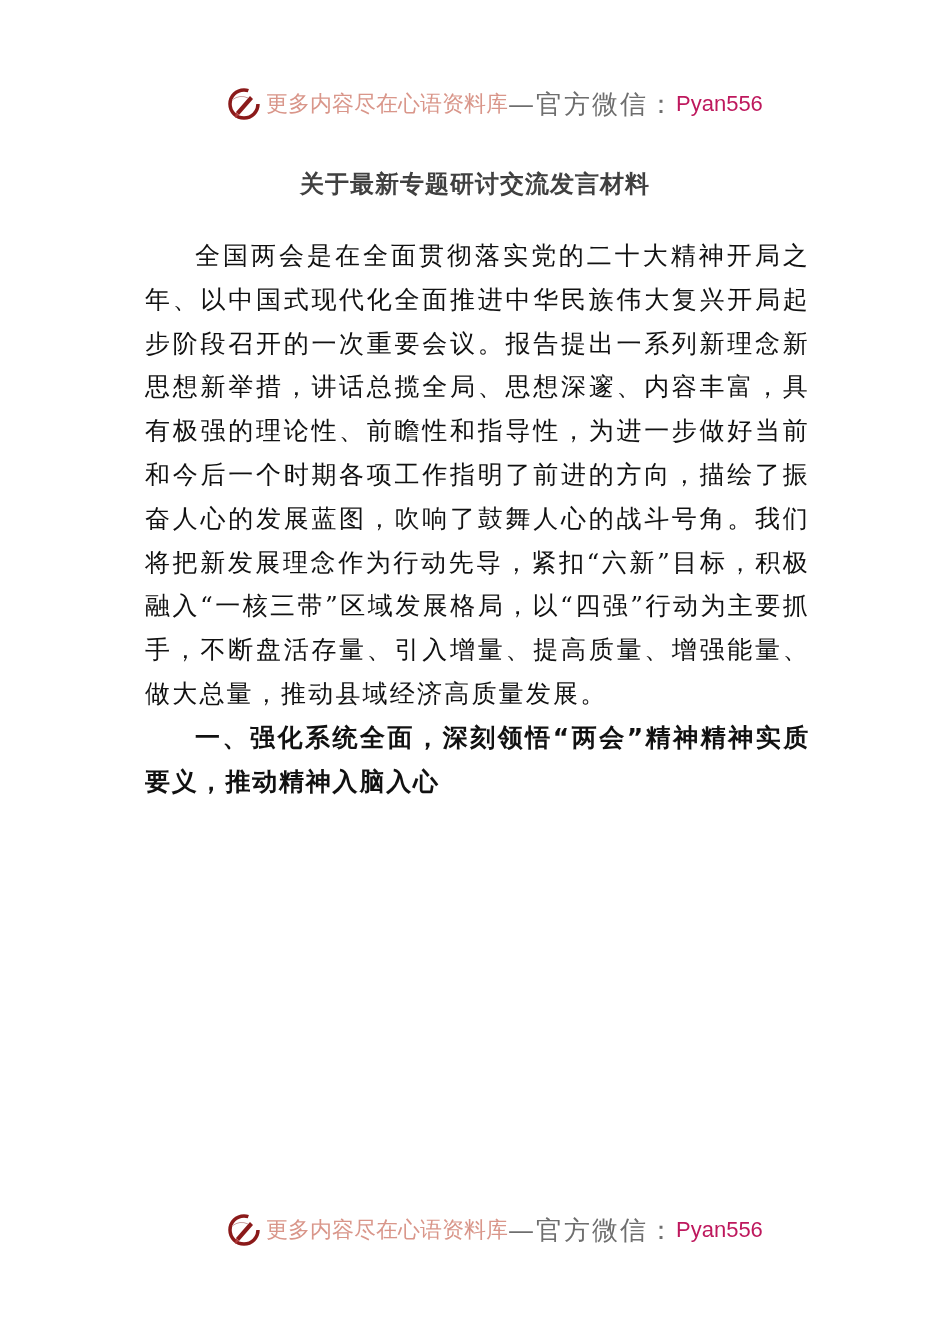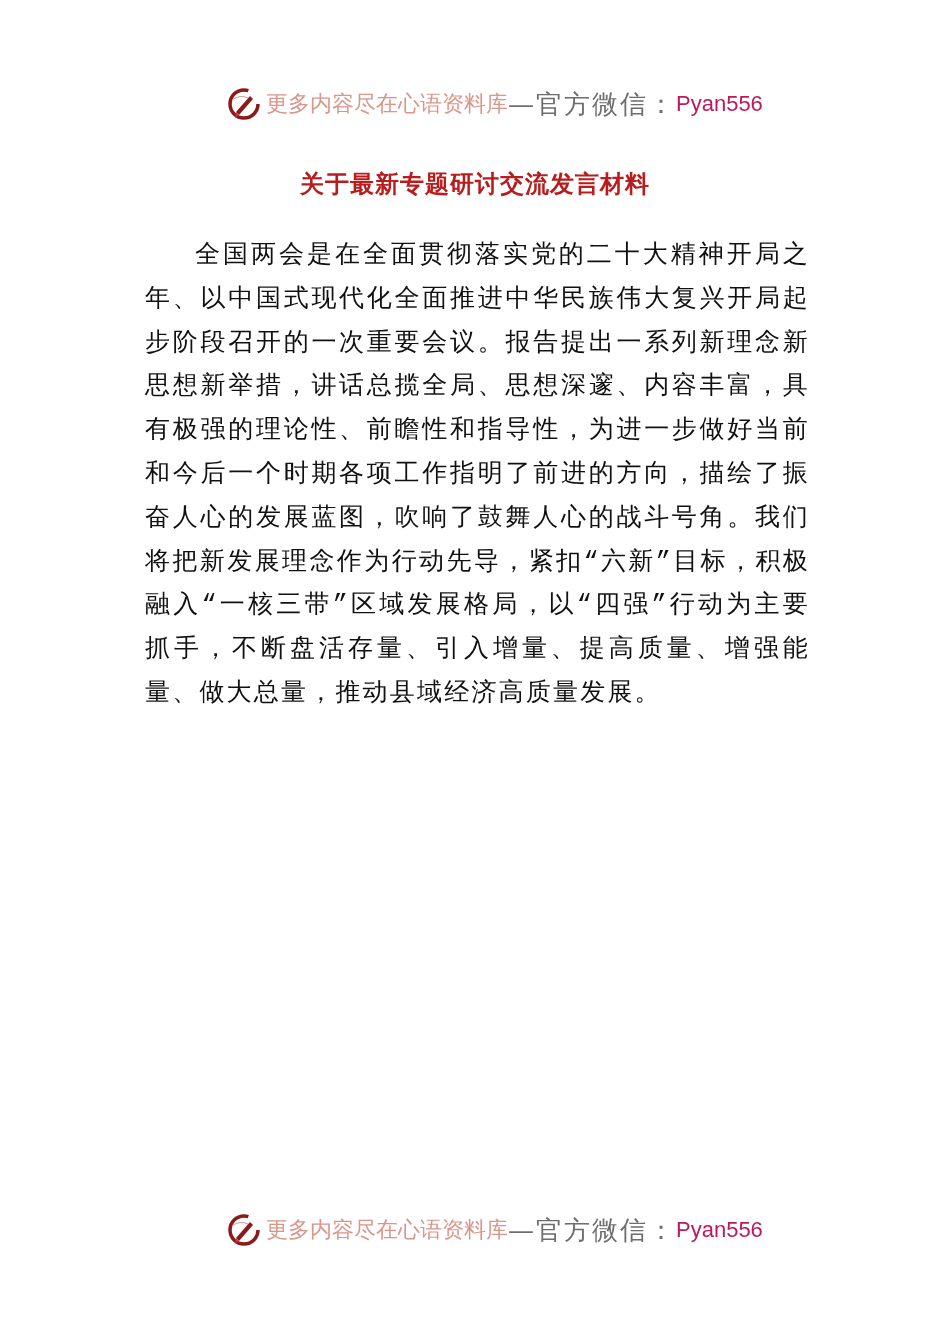--- a/index.html
+++ b/index.html
@@ -51,37 +51,36 @@
     .doc-title {
       position: absolute;
       top: 168px;
       left: 0;
       width: 950px;
       text-align: center;
       font-family: "DejaVu Sans", "Liberation Sans", sans-serif;
       font-weight: bold;
       font-size: 24px;
       letter-spacing: 1px;
-      color: #b91c1c;
+      color: #404040;
     }
     .content {
       position: absolute;
       top: 234px;
       left: 145px;
       width: 665px;
     }
     .para {
       margin: 0;
       font-size: 25px;
       line-height: 43.8px;
       text-align: justify;
       text-indent: 2em;
       letter-spacing: 2.2px;
       color: #111111;
-      font-family: Liberation Mono, monospace;
     }
     .heading {
       margin: 0;
       font-family: "DejaVu Sans", "Liberation Sans", sans-serif;
       font-weight: bold;
       font-size: 25px;
       line-height: 43.8px;
       text-indent: 2em;
       letter-spacing: 1.8px;
       color: #111111;
@@ -102,20 +101,21 @@
   </span>
   <span class="wm-text-a">更多内容尽在心语资料库</span>
   <span class="wm-text-b">—官方微信：</span>
   <span class="wm-text-c">Pyan556</span>
 </div>
 
 <div class="doc-title">关于最新专题研讨交流发言材料</div>
 
 <div class="content">
   <p class="para">全国两会是在全面贯彻落实党的二十大精神开局之年、以中国式现代化全面推进中华民族伟大复兴开局起步阶段召开的一次重要会议。报告提出一系列新理念新思想新举措，讲话总揽全局、思想深邃、内容丰富，具有极强的理论性、前瞻性和指导性，为进一步做好当前和今后一个时期各项工作指明了前进的方向，描绘了振奋人心的发展蓝图，吹响了鼓舞人心的战斗号角。我们将把新发展理念作为行动先导，紧扣“六新”目标，积极融入“一核三带”区域发展格局，以“四强”行动为主要抓手，不断盘活存量、引入增量、提高质量、增强能量、做大总量，推动县域经济高质量发展。</p>
+  <p class="heading">一、强化系统全面，深刻领悟“两会”精神精神实质要义，推动精神入脑入心</p>
 </div>
 
 <div class="watermark bottom">
   <span class="wm-logo">
     <svg width="36" height="36" viewBox="0 0 36 36">
       <circle cx="18" cy="18" r="14" fill="none" stroke="#8b1a1a" stroke-width="3.5" stroke-dasharray="70 18"></circle>
       <path d="M10 26 L24 10 L27 13 L13 29 Z" fill="#8b1a1a"></path>
       <path d="M13 29 L9 32 L10 26 Z" fill="#b23a3a"></path>
       <path d="M6 14 Q14 8 22 12" fill="none" stroke="#c9a0a0" stroke-width="1"></path>
     </svg>

